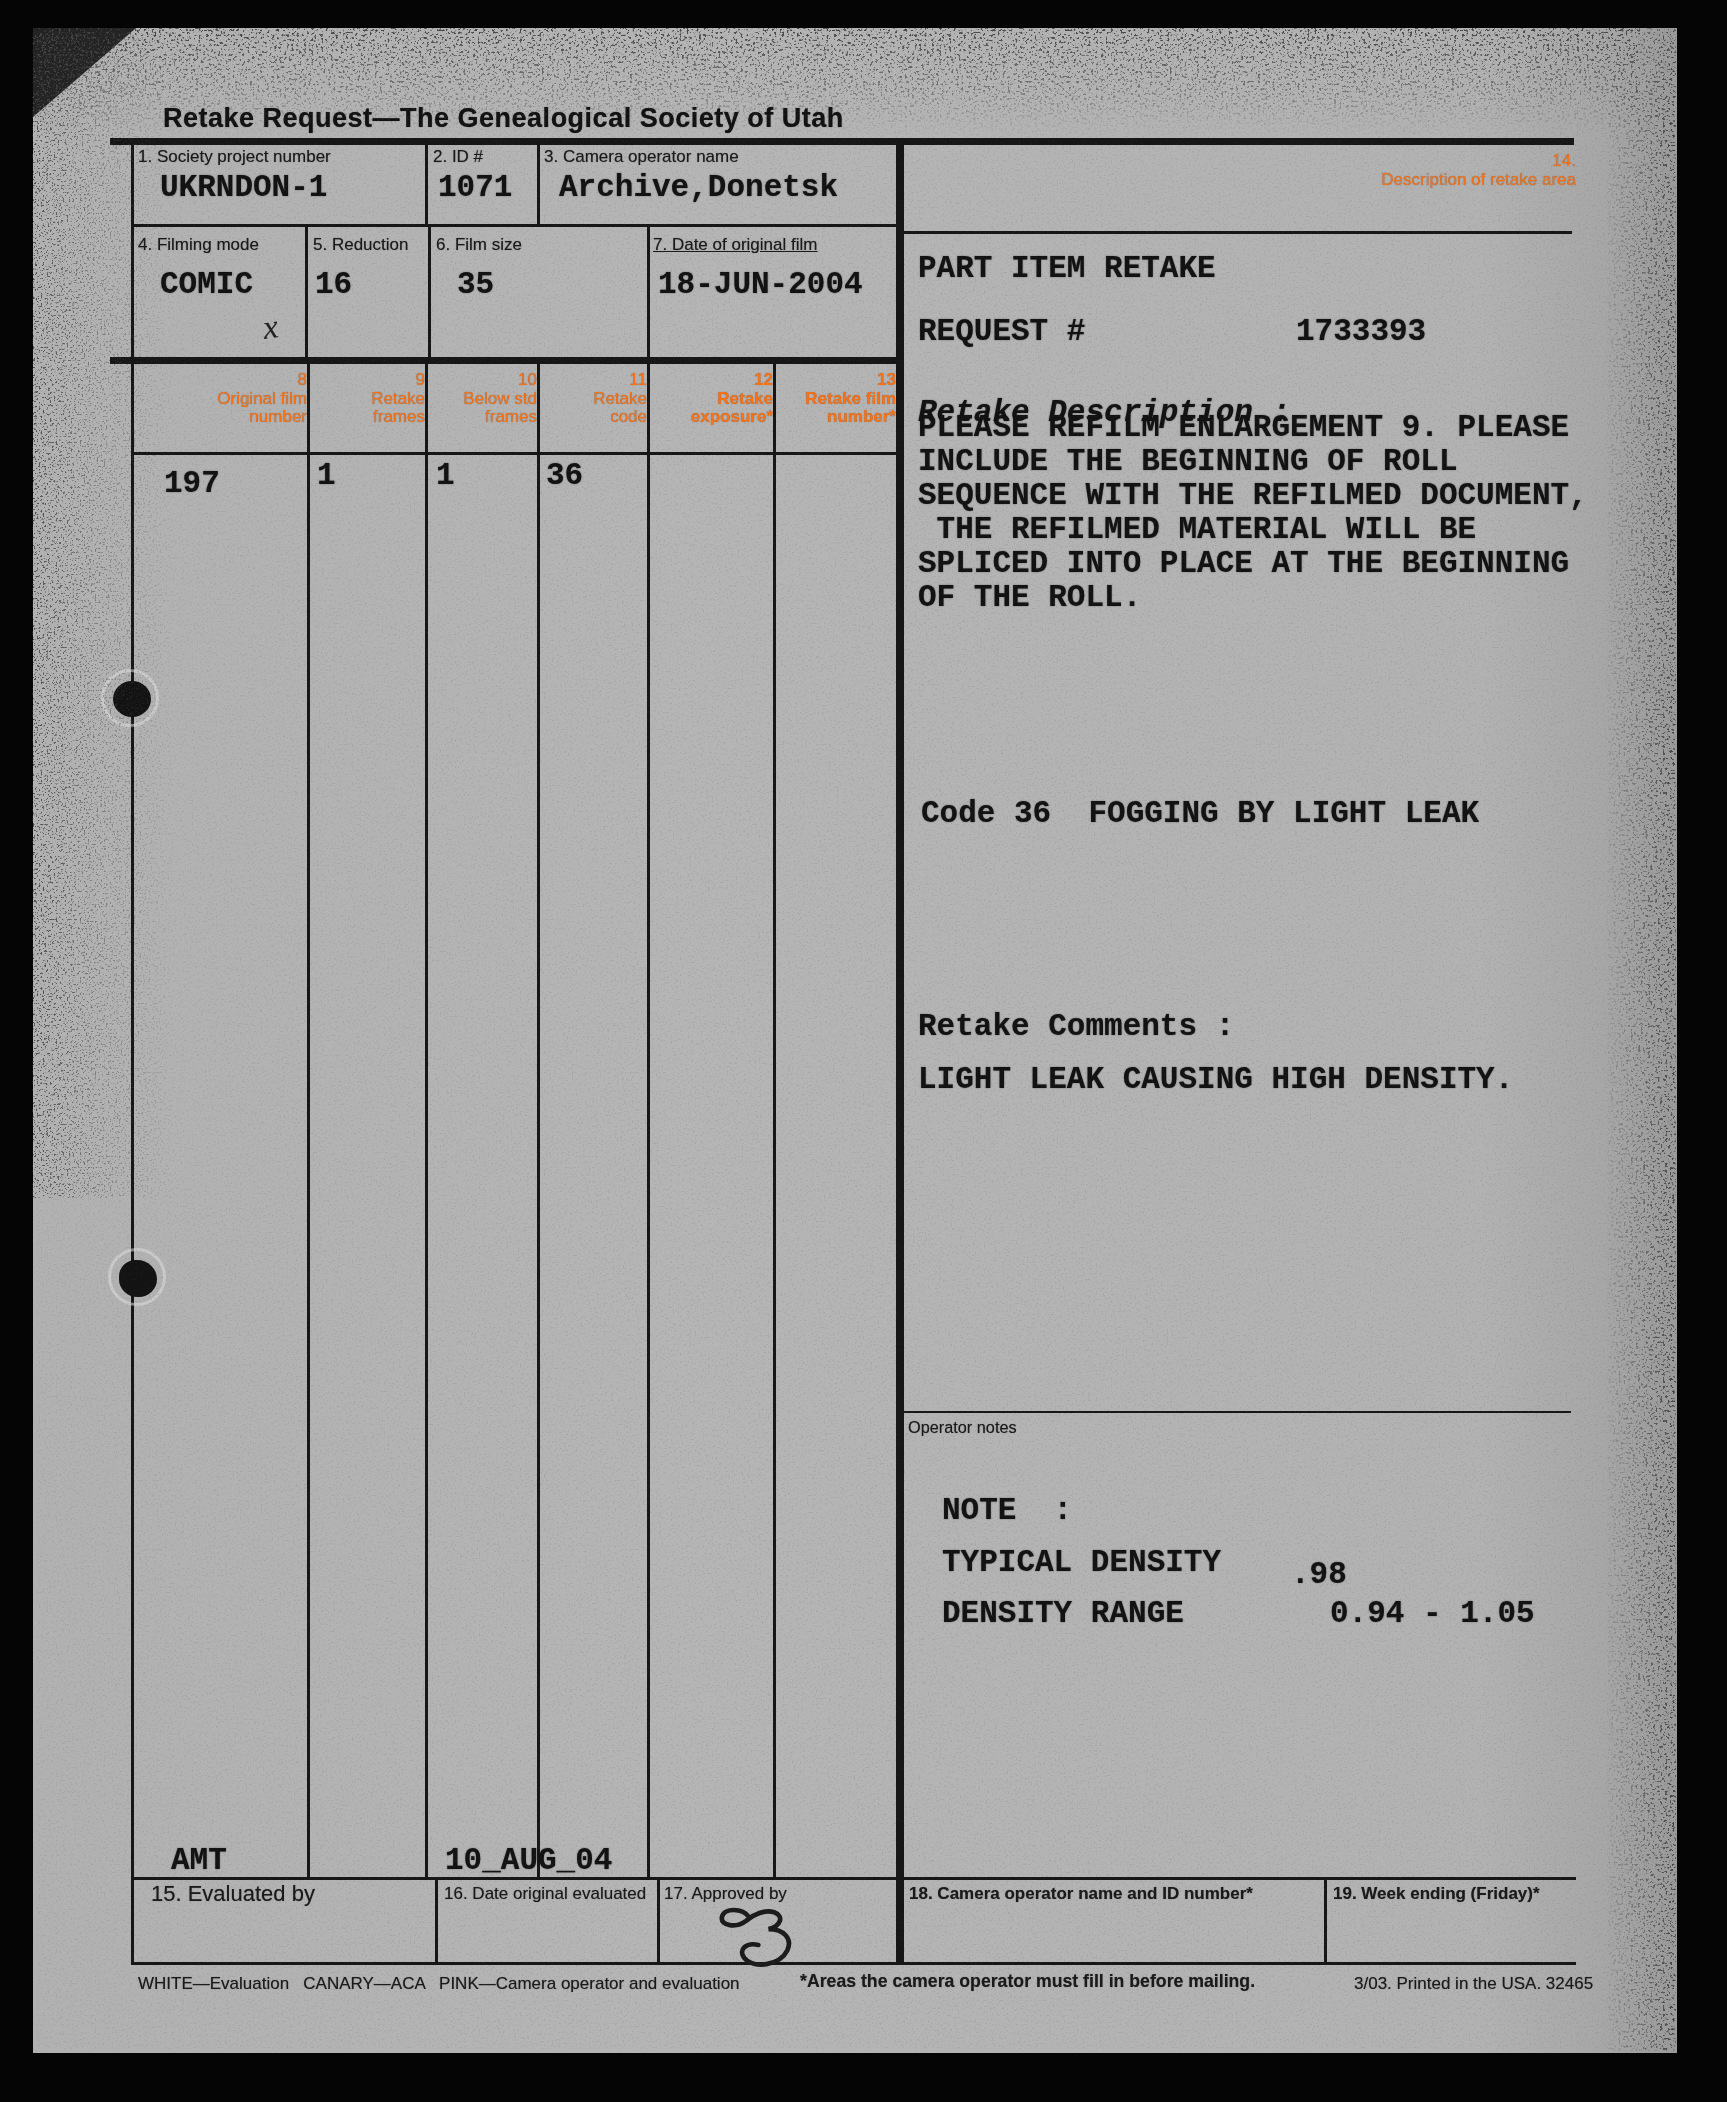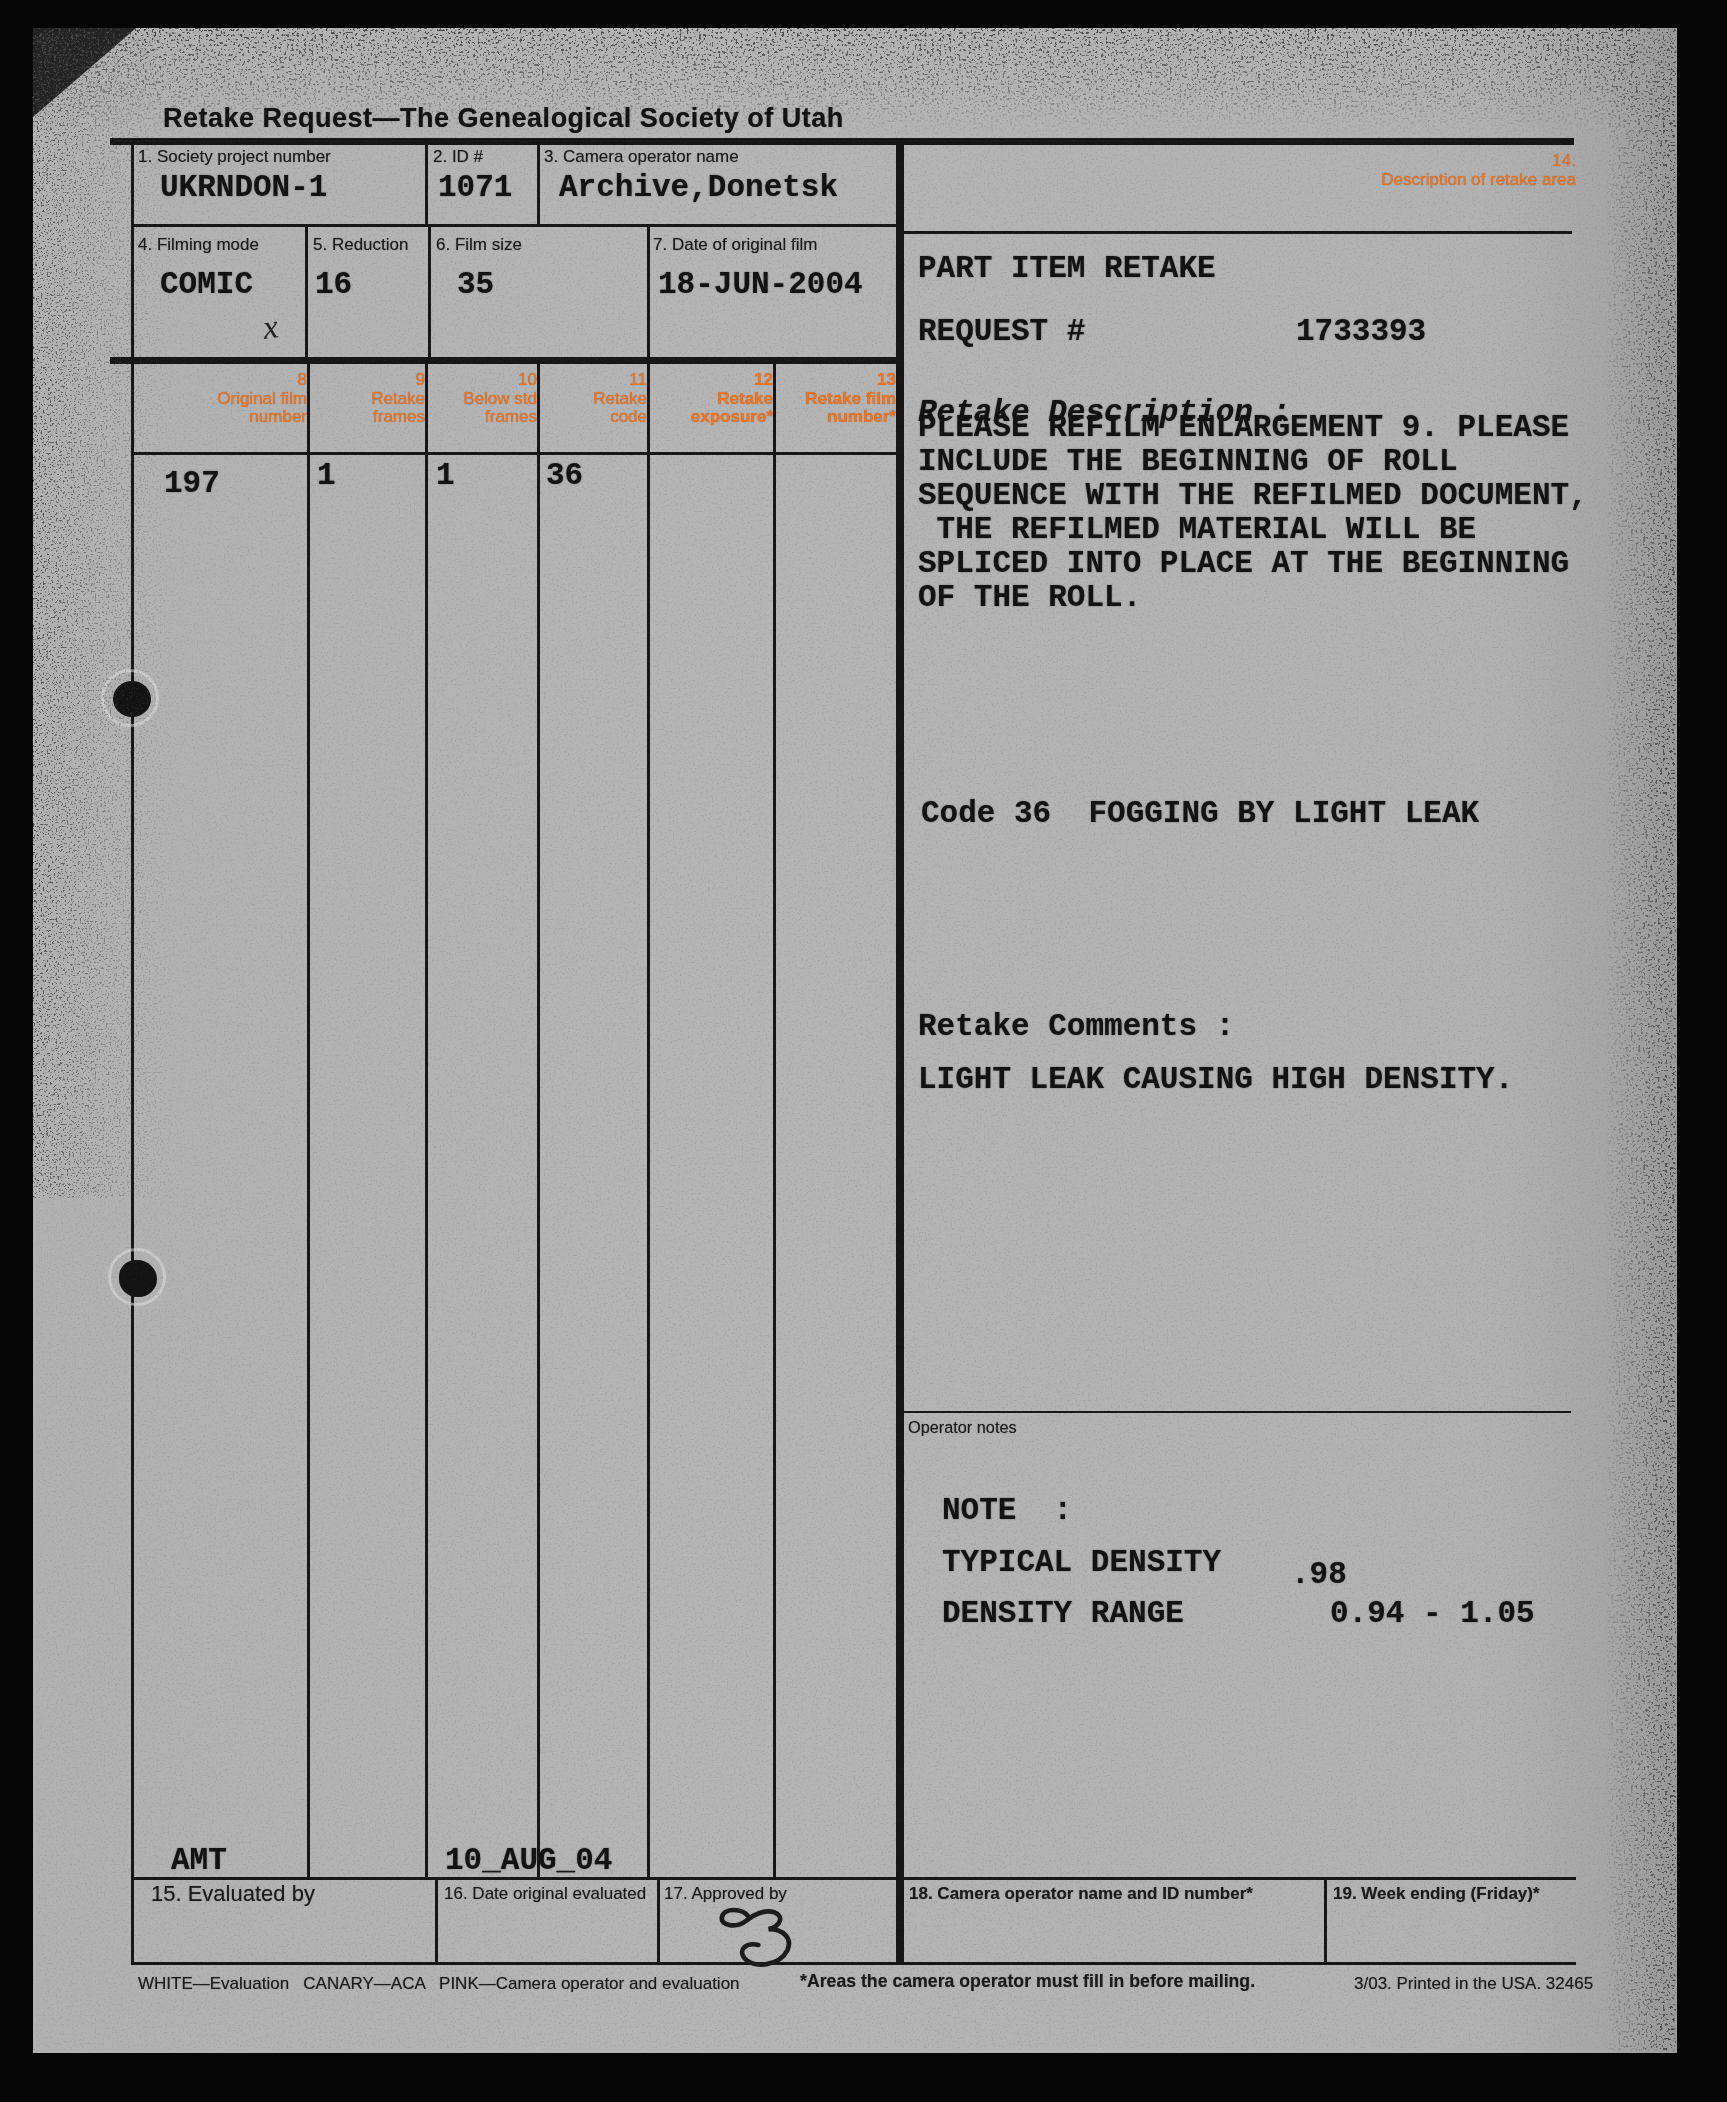--- a/index.html
+++ b/index.html
@@ -69,21 +69,21 @@
   <div class="mono" style="left:559px;top:171px;">Archive,Donetsk</div>
 
   <div class="hdr" style="left:970px;top:152px;width:606px;">
     <div>14.</div>
     <div>Description of retake area</div>
   </div>
 
   <div class="lbl" style="left:138px;top:235px;">4. Filming mode</div>
   <div class="lbl" style="left:313px;top:235px;">5. Reduction</div>
   <div class="lbl" style="left:436px;top:235px;">6. Film size</div>
-  <div class="lbl" style="left:653px;top:235px;">7. Date of original film</div>
+  <div class="lbl" style="left:653px;top:235px;text-decoration:underline;">7. Date of original film</div>
   <div class="mono" style="left:160px;top:268px;">COMIC</div>
   <div class="mono" style="left:315px;top:268px;">16</div>
   <div class="mono" style="left:457px;top:268px;">35</div>
   <div class="mono" style="left:658px;top:268px;">18-JUN-2004</div>
   <div style="position:absolute;left:263px;top:308px;font-family:'Liberation Serif',serif;font-style:italic;
               font-size:34px;color:#222;transform:rotate(-8deg);">x</div>
 
   <div class="hdr" style="left:131px;top:371px;width:176px;">
     <div>8</div>
     <div>Original film</div>

